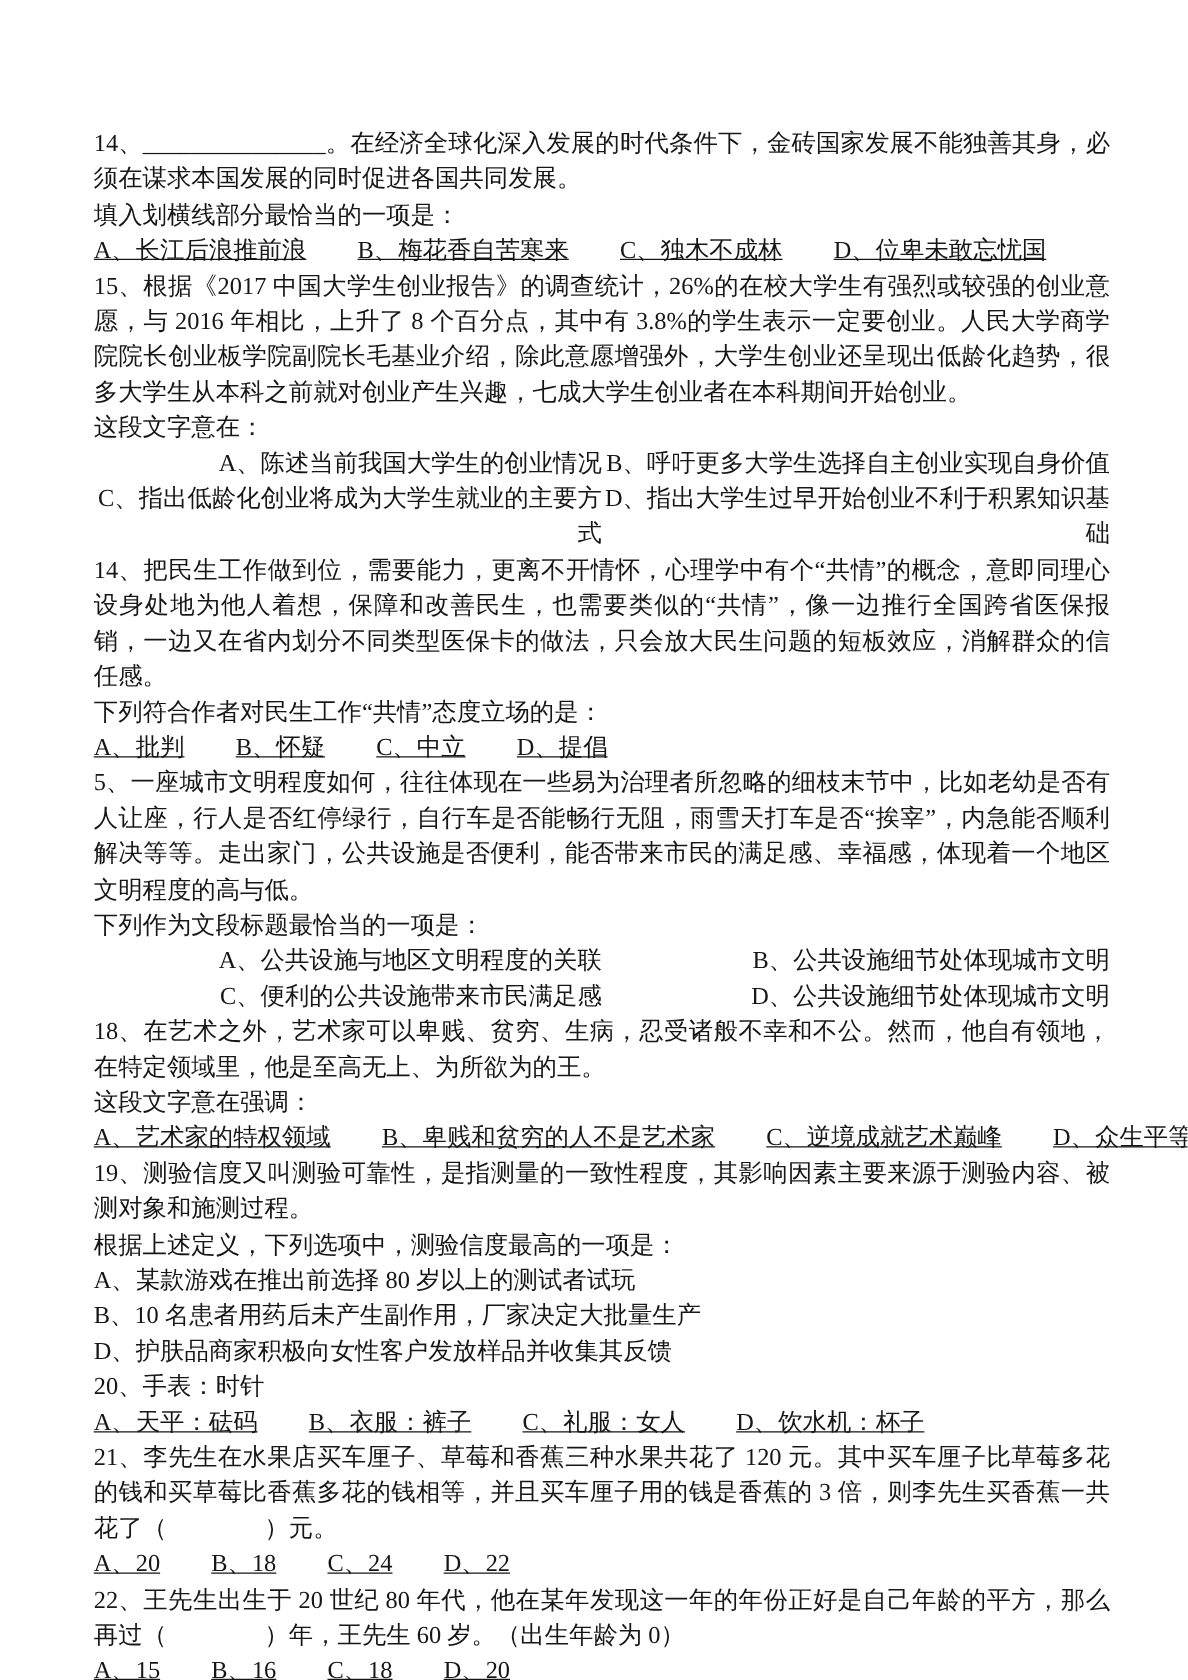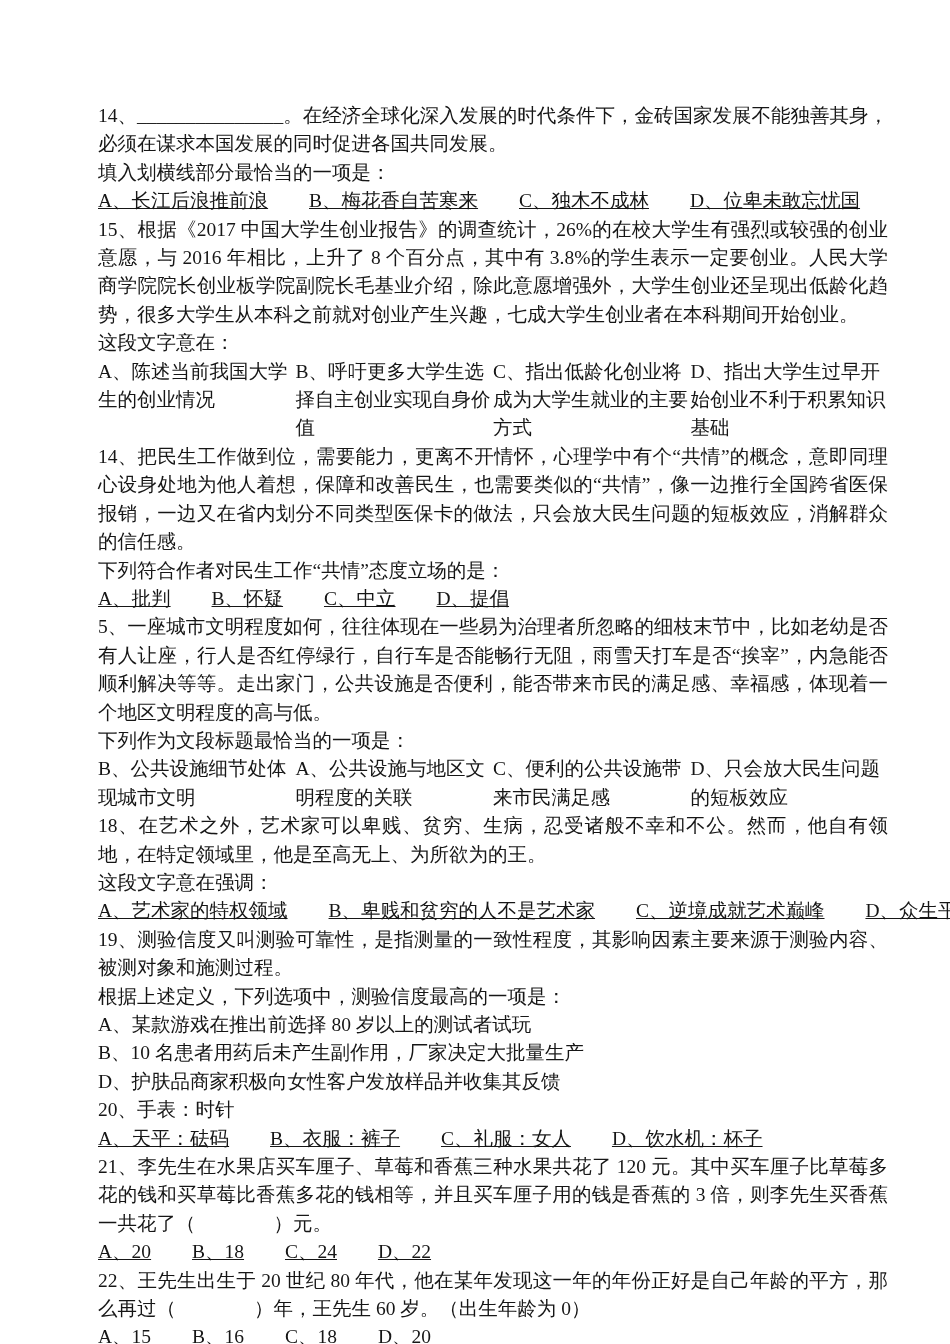--- a/index.html
+++ b/index.html
@@ -6,39 +6,40 @@
   * { box-sizing: border-box; margin: 0; padding: 0; }
   html, body {
     width: 950px;
     height: 1344px;
     background: #ffffff;
     overflow: hidden;
   }
   .page {
     width: 950px;
     height: 1344px;
-    padding: 102px 62px 0 98px;
+    padding: 102px 62px 0 75px;
     color: #161616;
     font-family: "Liberation Serif", "DejaVu Serif", serif;
     font-size: 19.5px;
     line-height: 28.4px;
   }
   p { text-align: justify; }
   .prompt:empty { display: none; }
   .options { width: 100%; }
   .options.inline {
     display: flex;
     flex-wrap: nowrap;
     column-gap: 2.1em;
     white-space: nowrap;
     text-decoration: underline;
   }
   .options.twocol {
     display: grid;
-    grid-template-columns: 1fr 1fr 1fr 1fr;
+    grid-template-columns: 1fr 1fr;
+    text-align: right;
   }
   .options.list .option { display: block; }
 </style>
 </head>
 <body>
 
 <main class="page">
 
   <section class="question">
     <p class="stem">14、_______________。在经济全球化深入发展的时代条件下，金砖国家发展不能独善其身，必须在谋求本国发展的同时促进各国共同发展。</p>
@@ -70,24 +71,24 @@
         <span class="option">B、怀疑</span>
         <span class="option">C、中立</span>
         <span class="option">D、提倡</span>
       </div>
   </section>
 
   <section class="question">
     <p class="stem">5、一座城市文明程度如何，往往体现在一些易为治理者所忽略的细枝末节中，比如老幼是否有人让座，行人是否红停绿行，自行车是否能畅行无阻，雨雪天打车是否“挨宰”，内急能否顺利解决等等。走出家门，公共设施是否便利，能否带来市民的满足感、幸福感，体现着一个地区文明程度的高与低。</p>
     <p class="prompt">下列作为文段标题最恰当的一项是：</p>
     <div class="options twocol">
+        <span class="option">A、公共设施与地区文明程度的关联</span>
         <span class="option">B、公共设施细节处体现城市文明</span>
-        <span class="option">A、公共设施与地区文明程度的关联</span>
         <span class="option">C、便利的公共设施带来市民满足感</span>
-        <span class="option">D、只会放大民生问题的短板效应</span>
+        <span class="option">D、公共设施细节处体现城市文明</span>
       </div>
   </section>
 
   <section class="question">
     <p class="stem">18、在艺术之外，艺术家可以卑贱、贫穷、生病，忍受诸般不幸和不公。然而，他自有领地，在特定领域里，他是至高无上、为所欲为的王。</p>
     <p class="prompt">这段文字意在强调：</p>
     <div class="options inline">
         <span class="option">A、艺术家的特权领域</span>
         <span class="option">B、卑贱和贫穷的人不是艺术家</span>
         <span class="option">C、逆境成就艺术巅峰</span>

